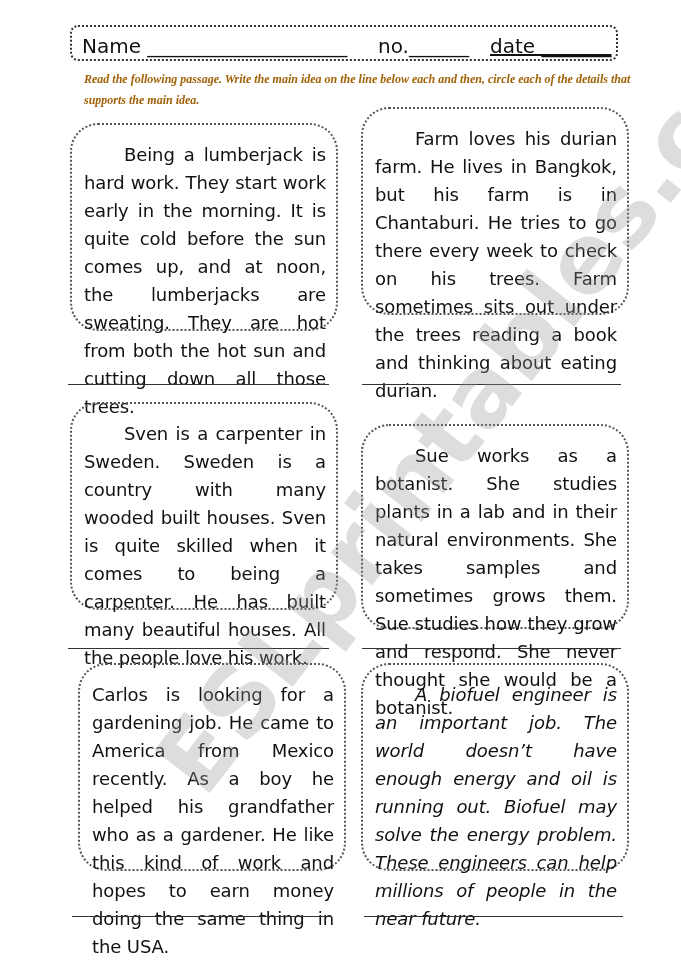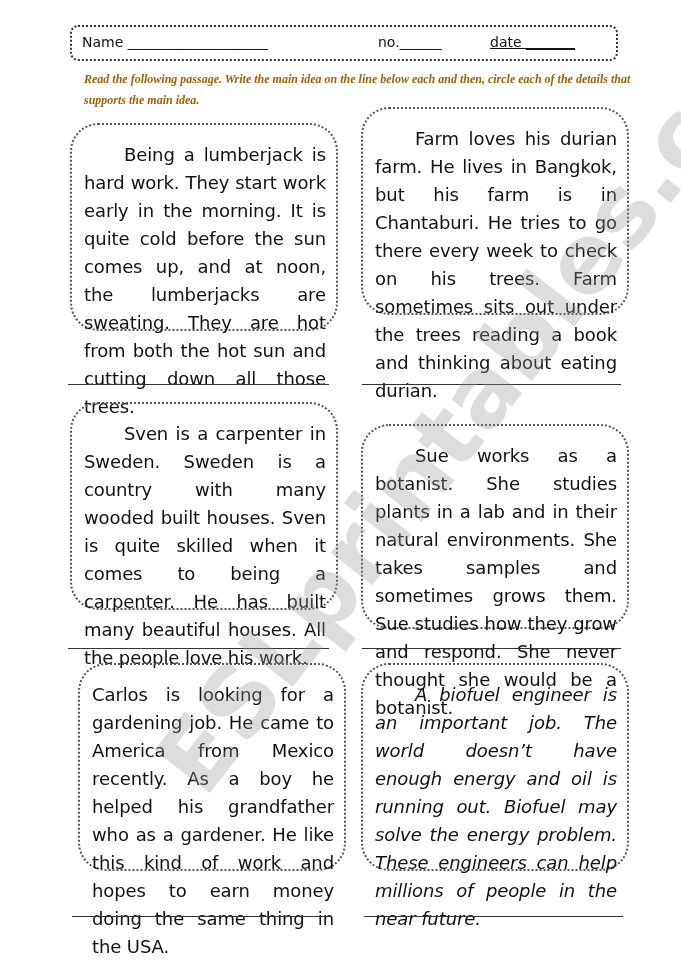--- a/index.html
+++ b/index.html
@@ -11,21 +11,21 @@
       font-family: "DejaVu Sans", sans-serif;
       color: #111;
     }
     .header-box {
       position: absolute;
       left: 70px; top: 25px; width: 548px; height: 36px;
       border: 2px dotted #333;
       border-radius: 8px;
       box-sizing: border-box;
       font-family: "DejaVu Sans", sans-serif;
-      font-size: 14px;
+      font-size: 20px;
     }
     .header-box span { position: absolute; top: 7px; white-space: nowrap; }
     .instructions {
       position: absolute;
       left: 84px; top: 69px; width: 560px;
       font-family: "Liberation Serif", serif;
       font-weight: bold; font-style: italic;
       font-size: 12px; line-height: 21px;
       color: #a16207;
     }

